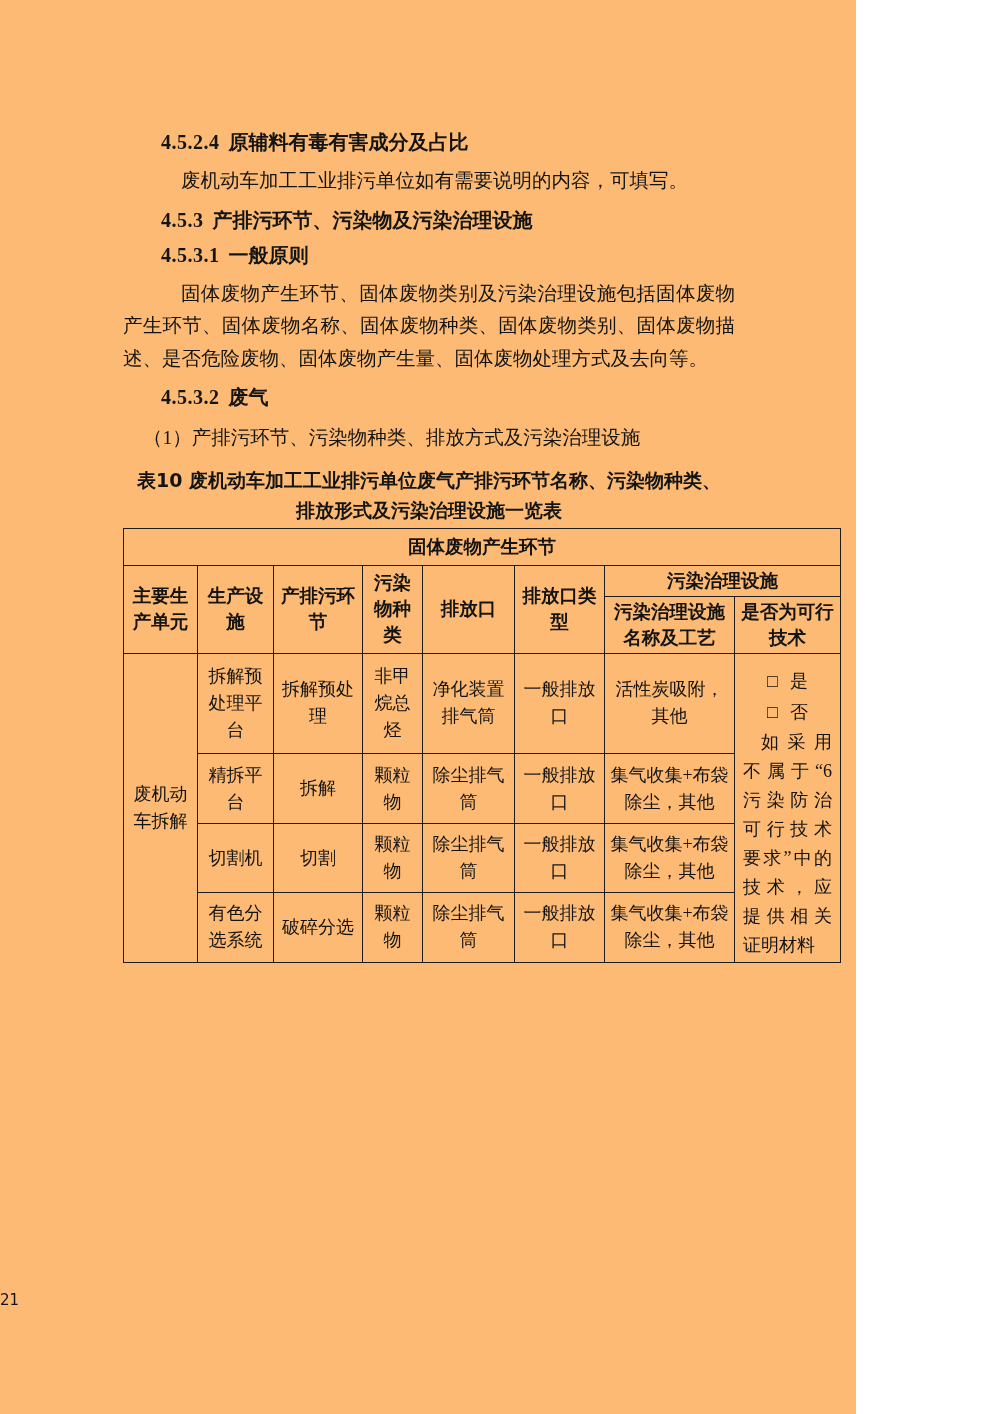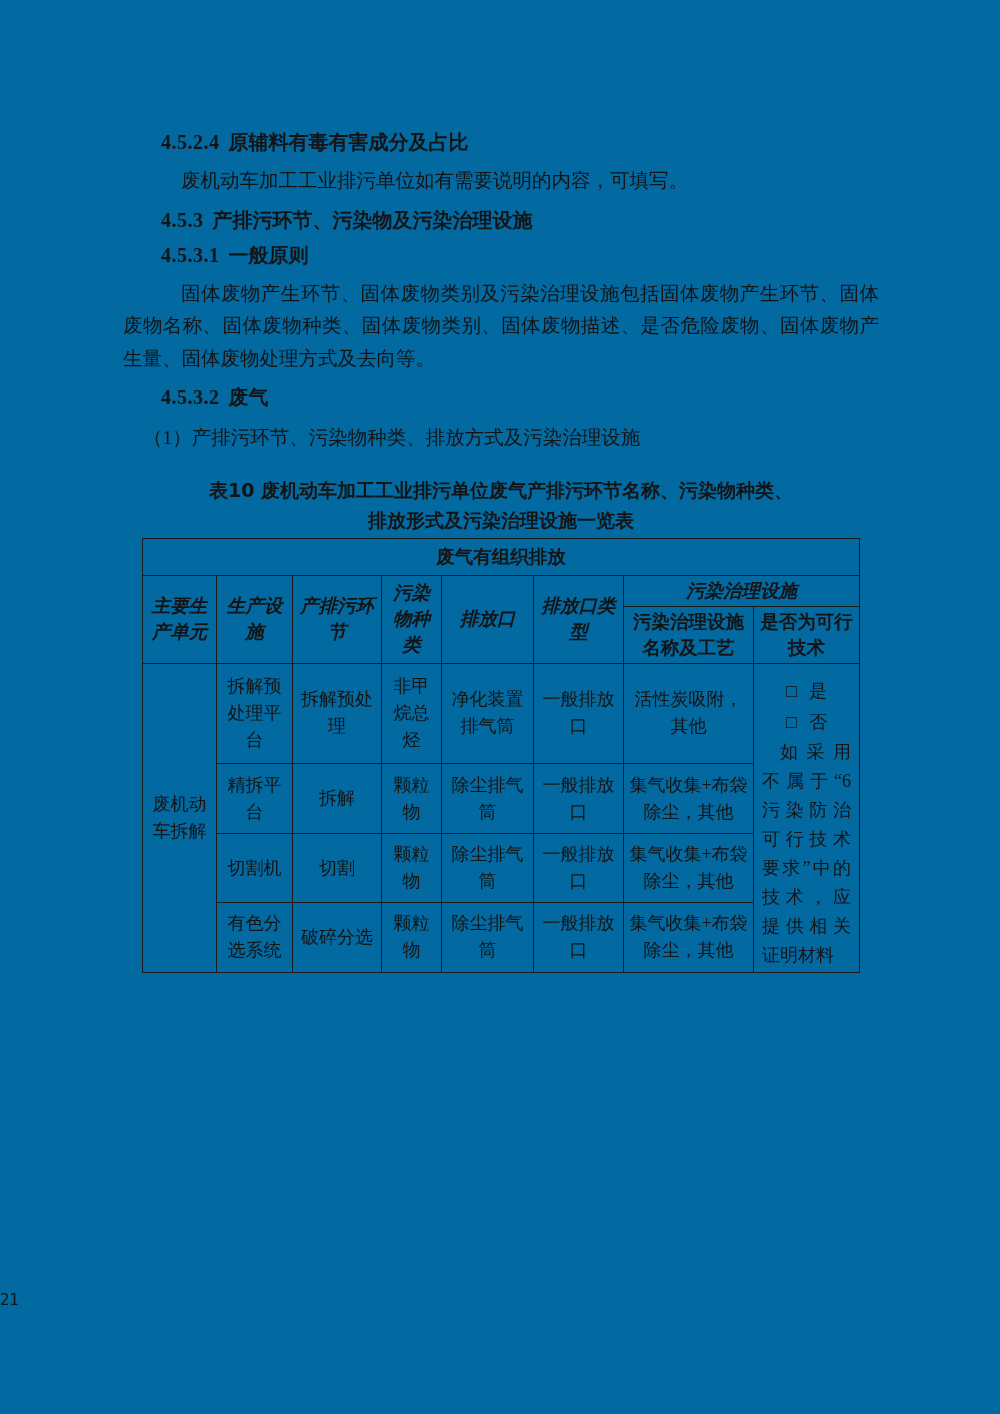--- a/index.html
+++ b/index.html
@@ -1,20 +1,20 @@
 <!DOCTYPE html>
 <html><head>
 <meta charset="utf-8">
 <style>
   html, body { margin: 0; padding: 0; background: #ffffff; }
   .page {
     position: relative;
-    width: 1000px;
+    width: 856px;
     height: 1414px;
-    background: #0369a1;
+    background: #fdba74;
     color: #141414;
     font-family: "Liberation Serif", "DejaVu Serif", serif;
     overflow: hidden;
   }
   .content { padding: 130px 121px 0 123px; }
 
   .h {
     font-family: "DejaVu Sans", "Liberation Sans", sans-serif;
     font-weight: 700;
     font-size: 20px;
@@ -39,21 +39,21 @@
   }
   .p.item { text-indent: 20px; margin-top: 12px; }
 
   .tbl-caption {
     font-family: "DejaVu Sans", "Liberation Sans", sans-serif;
     font-weight: 700;
     font-size: 19px;
     line-height: 30px;
     text-align: center;
   }
-  .tbl-caption.first { margin-top: 20px; text-align: center; }
+  .tbl-caption.first { margin-top: 10px; text-align: center; }
 
   table.tbl {
     border-collapse: collapse;
     table-layout: fixed;
     width: 717px;
     margin: 3px auto 0 auto;
   }
   .tbl td {
     border: 1px solid #1c1c1c;
     text-align: center;
@@ -119,23 +119,23 @@
         <col style="width:76px">
         <col style="width:89px">
         <col style="width:60px">
         <col style="width:92px">
         <col style="width:90px">
         <col style="width:130px">
         <col style="width:106px">
       </colgroup>
       <tbody>
         <tr>
-          <td colspan="8" class="hd banner-cell">废气有组织排放</td>
+          <td colspan="8" class="hd banner-cell">固体废物产生环节</td>
         </tr>
-        <tr style="height:28px;font-style:italic;">
+        <tr style="height:28px;">
           <td rowspan="2" class="hd">主要生产单元</td>
           <td rowspan="2" class="hd">生产设施</td>
           <td rowspan="2" class="hd">产排污环节</td>
           <td rowspan="2" class="hd">污染物种类</td>
           <td rowspan="2" class="hd">排放口</td>
           <td rowspan="2" class="hd">排放口类型</td>
           <td colspan="2" class="hd">污染治理设施</td>
         </tr>
         <tr style="height:56px;">
           <td class="hd">污染治理设施名称及工艺</td>

